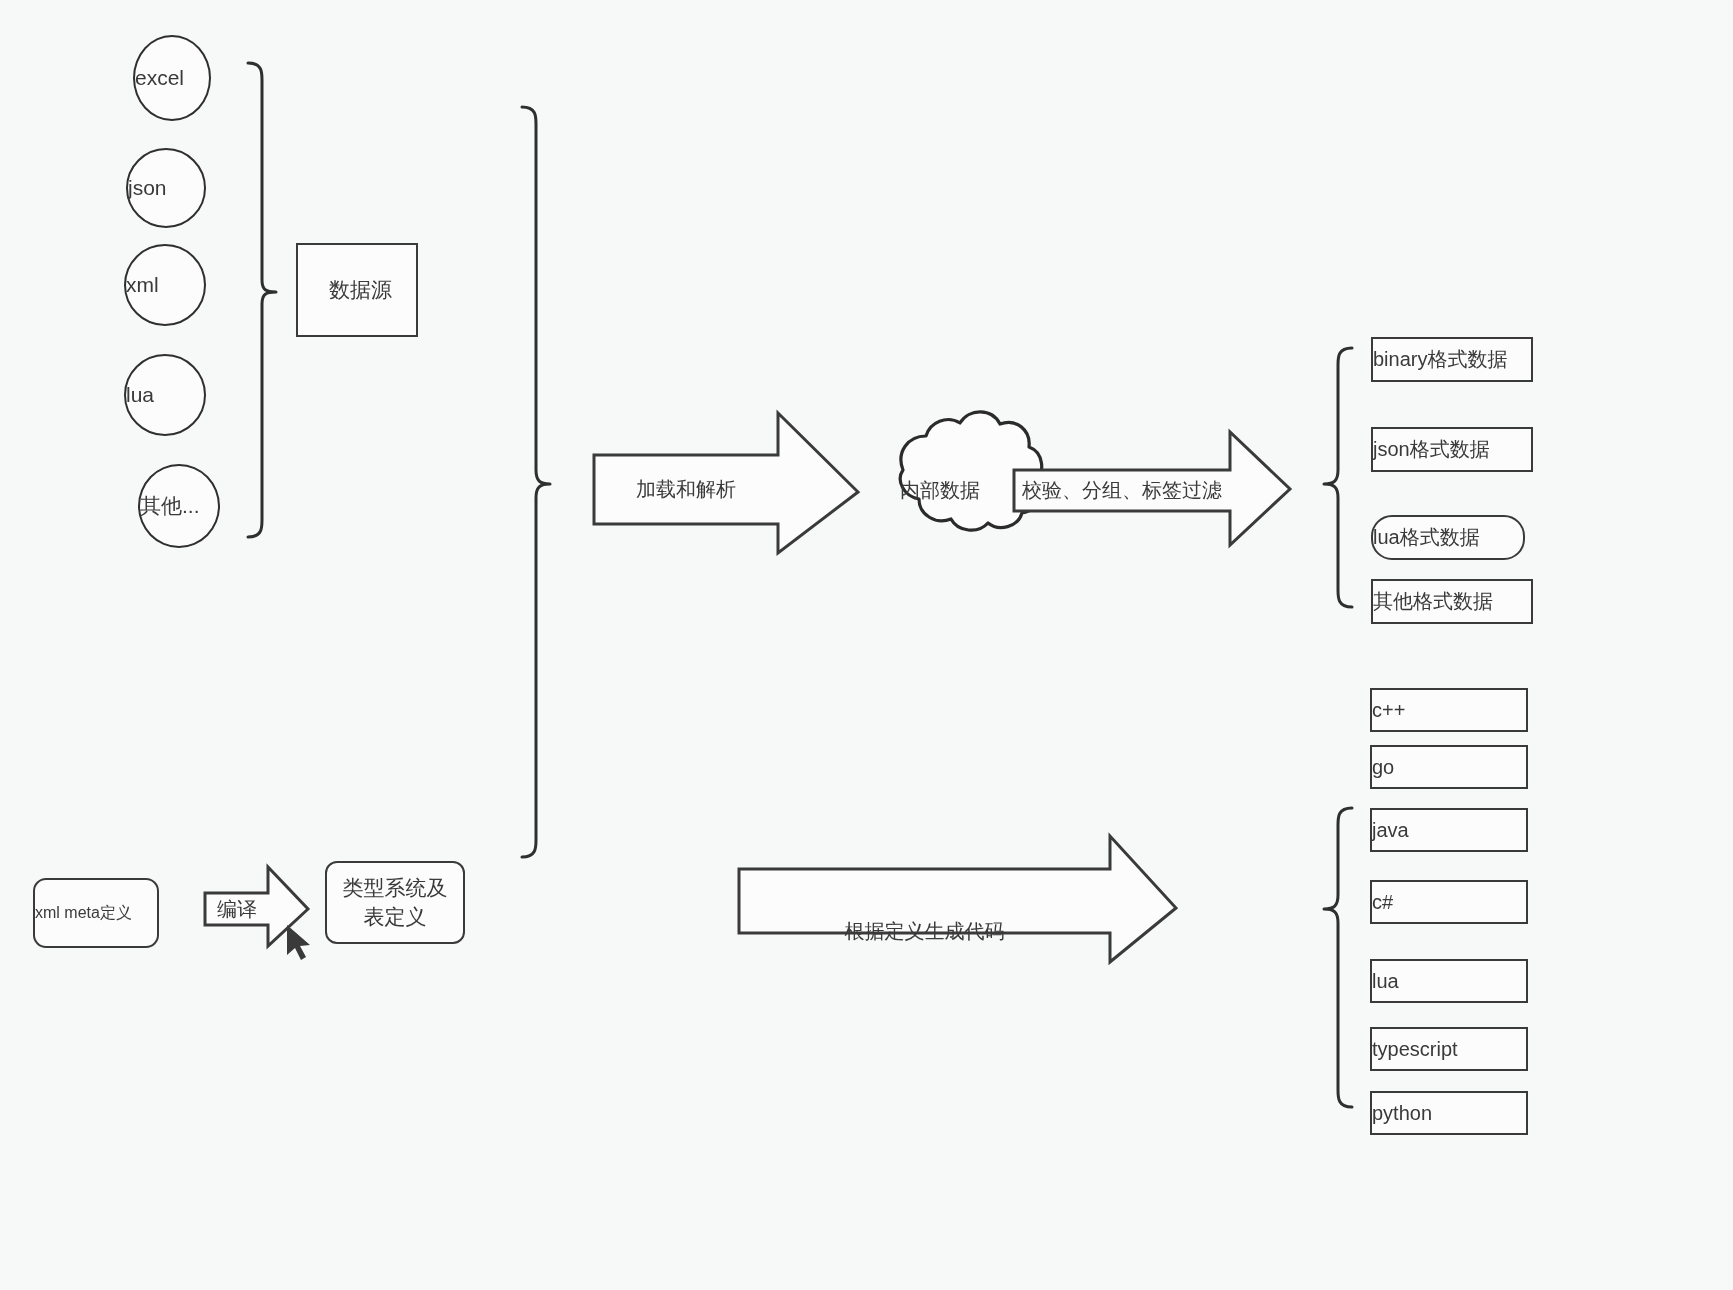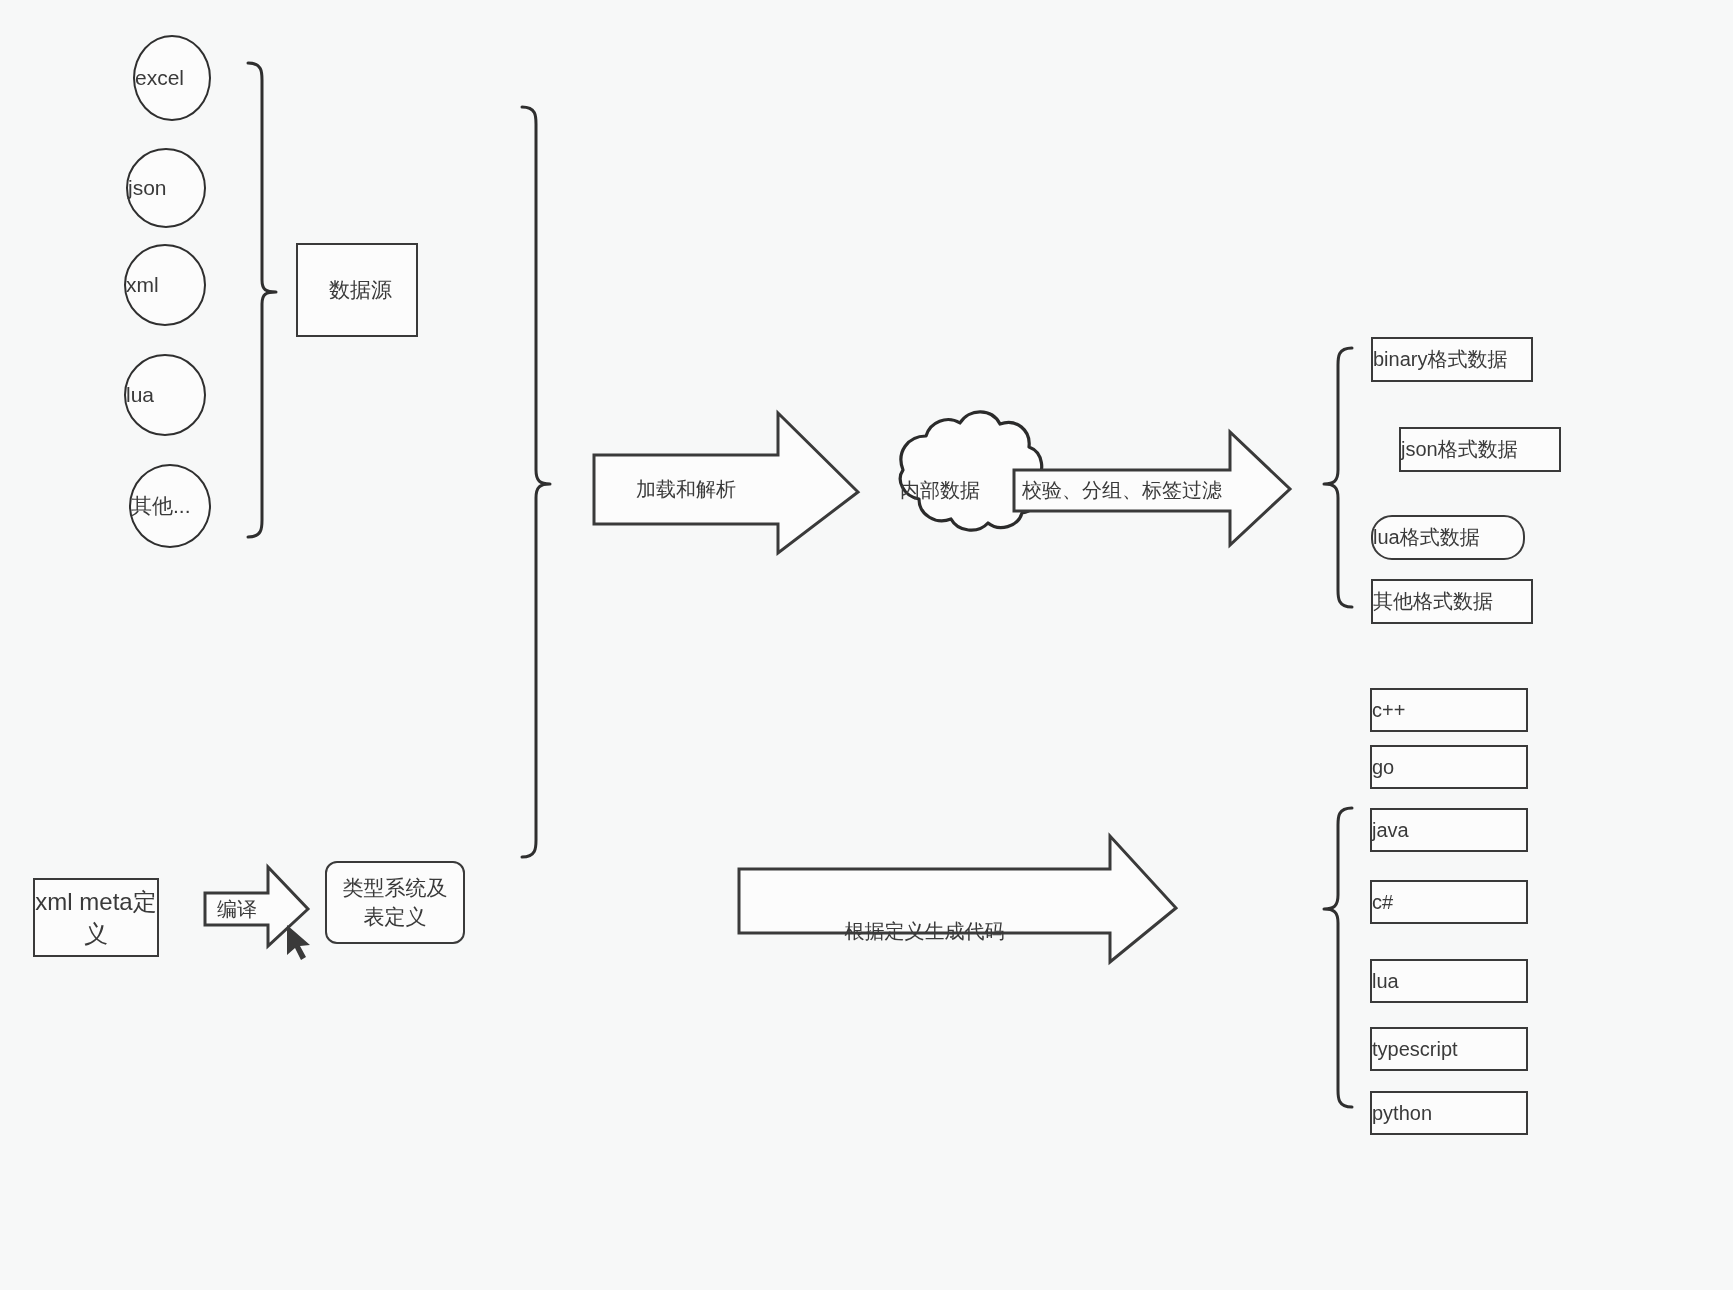--- a/index.html
+++ b/index.html
@@ -90,29 +90,29 @@
   </div>
   <div class="node circle" style="left:126px;top:148px;width:80px;height:80px;">
     <span>json</span>
   </div>
   <div class="node circle" style="left:124px;top:244px;width:82px;height:82px;">
     <span>xml</span>
   </div>
   <div class="node circle" style="left:124px;top:354px;width:82px;height:82px;">
     <span>lua</span>
   </div>
-  <div class="node circle" style="left:129px;top:464px;width:82px;height:84px;">
+  <div class="node circle" style="left:138px;top:464px;width:82px;height:84px;">
     <span>其他...</span>
   </div>
 
   <div class="node rect" style="left:296px;top:243px;width:122px;height:94px;padding-left:31px;">
     <span>数据源</span>
   </div>
 
-  <div class="node rect" style="left:33px;top:878px;width:126px;height:79px;font-size:24px;line-height:1.3;">
+  <div class="node rect" style="left:33px;top:878px;width:126px;height:70px;font-size:16px;line-height:1.3;border-radius:13px;">
     <span>xml meta定义</span>
   </div>
 
   <div class="arrow-label" style="left:205px;top:893px;width:64px;height:32px;">
     <span>编译</span>
   </div>
 
   <div class="node rrect" style="left:325px;top:861px;width:140px;height:83px;padding:0 10px;">
     <span>类型系统及表定义</span>
   </div>
@@ -129,21 +129,21 @@
     <span>校验、分组、标签过滤</span>
   </div>
 
   <div class="arrow-label" style="left:739px;top:899px;width:371px;height:64px;">
     <span>根据定义生成代码</span>
   </div>
 
   <div class="node obox" style="left:1371px;top:337px;width:162px;height:45px;">
     <span>binary格式数据</span>
   </div>
-  <div class="node obox" style="left:1371px;top:427px;width:162px;height:45px;margin-left:28px;">
+  <div class="node obox" style="left:1371px;top:427px;width:162px;height:45px;">
     <span>json格式数据</span>
   </div>
   <div class="node obox" style="left:1371px;top:515px;width:154px;height:45px;border-radius:21px;">
     <span>lua格式数据</span>
   </div>
   <div class="node obox" style="left:1371px;top:579px;width:162px;height:45px;">
     <span>其他格式数据</span>
   </div>
 
   <div class="node obox" style="left:1370px;top:688px;width:158px;height:44px;">

